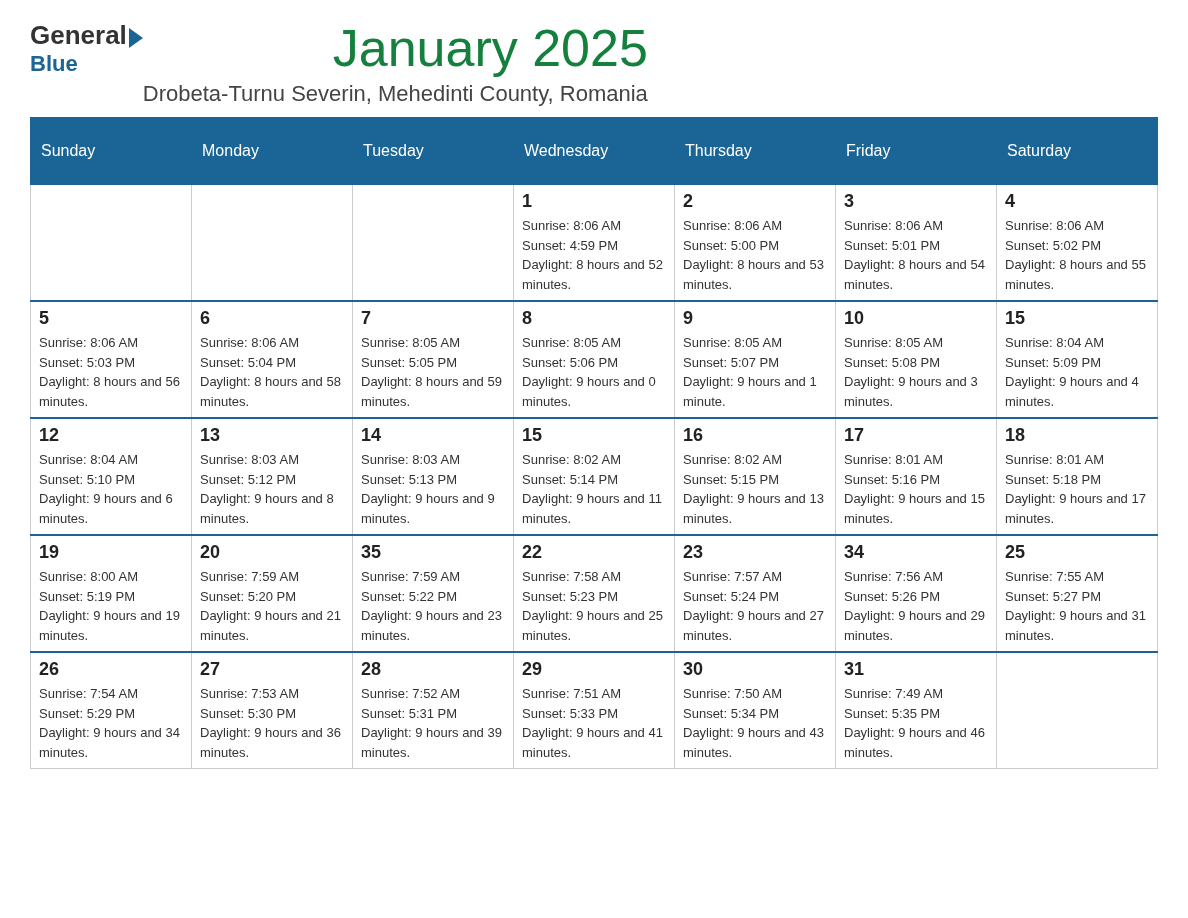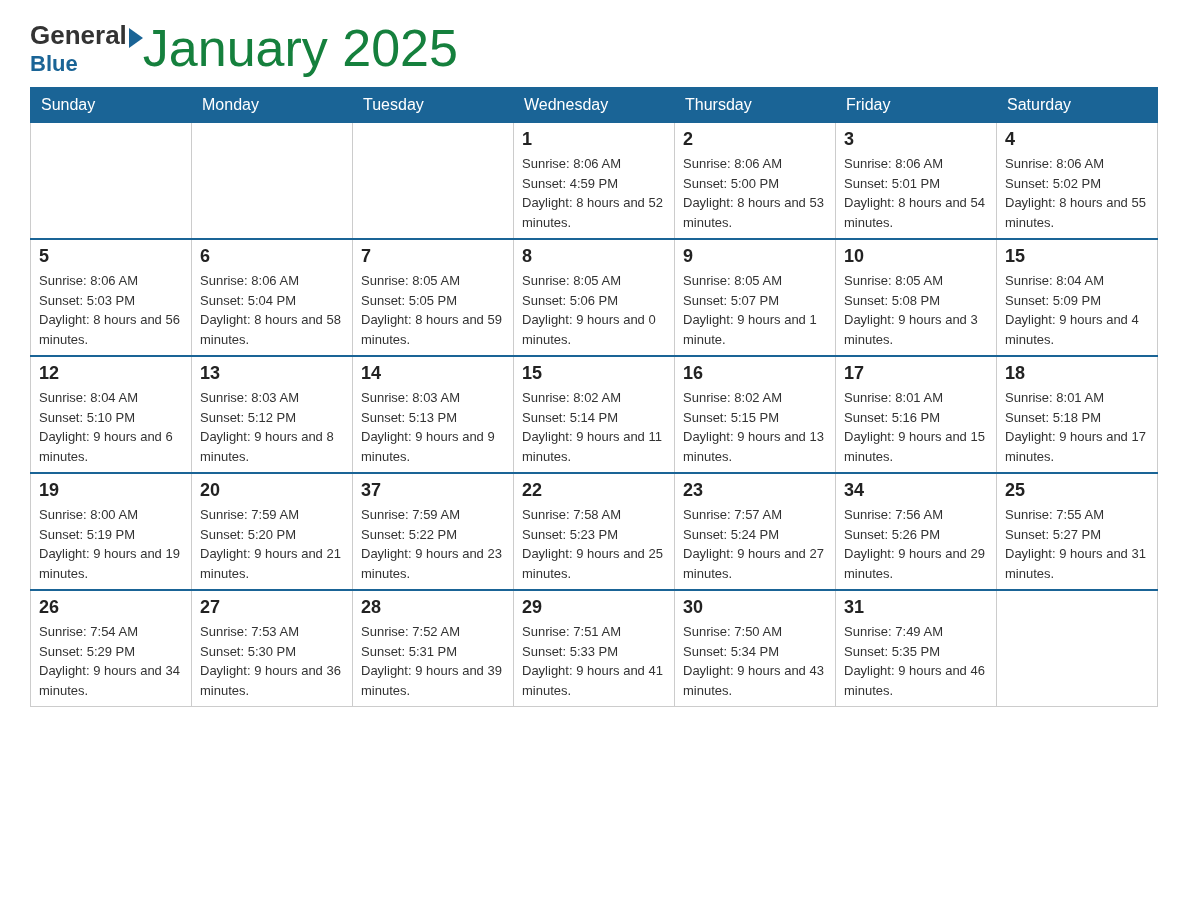--- a/index.html
+++ b/index.html
@@ -65,21 +65,21 @@
     .calendar {
       width: 100%;
       border-collapse: collapse;
       margin-top: 10px;
     }
     .calendar th {
       background-color: #1a6496;
       color: #fff;
       font-size: 16px;
       font-weight: normal;
-      padding: 8px 10px;
+      padding: 24px 10px;
       text-align: left;
       border: 1px solid #1a6496;
     }
     .calendar td {
       vertical-align: top;
       border: 1px solid #ccc;
       padding: 6px 8px;
       width: 14.28%;
       min-height: 100px;
     }
@@ -113,20 +113,21 @@
     <div class="logo-line1">
       <span class="logo-text-general">General</span>
       <div class="logo-arrow"></div>
     </div>
     <div class="logo-line2">
       <span class="logo-text-blue">Blue</span>
     </div>
   </div>
   <div class="title-section">
     <div class="month-title">January 2025</div>
+    <div class="location-title">Drobeta-Turnu Severin, Mehedinti County, Romania</div>
   </div>
 </div>
 
 <table class="calendar">
   <thead>
     <tr>
       <th>Sunday</th>
       <th>Monday</th>
       <th>Tuesday</th>
       <th>Wednesday</th>
@@ -220,21 +221,21 @@
       <tr class="week-row">
         <td>
           <span class="day-number">19</span>
           <div class="day-info">Sunrise: 8:00 AM<br>Sunset: 5:19 PM<br>Daylight: 9 hours and 19 minutes.</div>
         </td>
         <td>
           <span class="day-number">20</span>
           <div class="day-info">Sunrise: 7:59 AM<br>Sunset: 5:20 PM<br>Daylight: 9 hours and 21 minutes.</div>
         </td>
         <td>
-          <span class="day-number">37</span>
+          <span class="day-number">35</span>
           <div class="day-info">Sunrise: 7:59 AM<br>Sunset: 5:22 PM<br>Daylight: 9 hours and 23 minutes.</div>
         </td>
         <td>
           <span class="day-number">22</span>
           <div class="day-info">Sunrise: 7:58 AM<br>Sunset: 5:23 PM<br>Daylight: 9 hours and 25 minutes.</div>
         </td>
         <td>
           <span class="day-number">23</span>
           <div class="day-info">Sunrise: 7:57 AM<br>Sunset: 5:24 PM<br>Daylight: 9 hours and 27 minutes.</div>
         </td>

